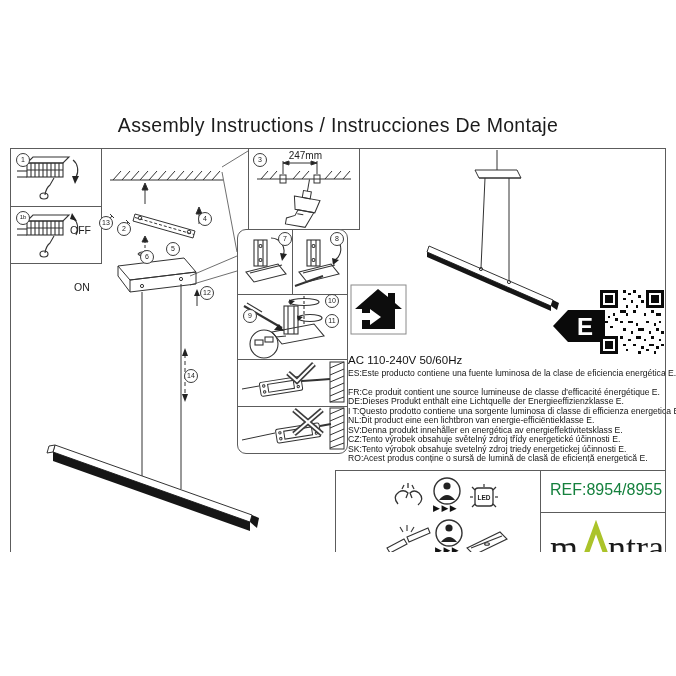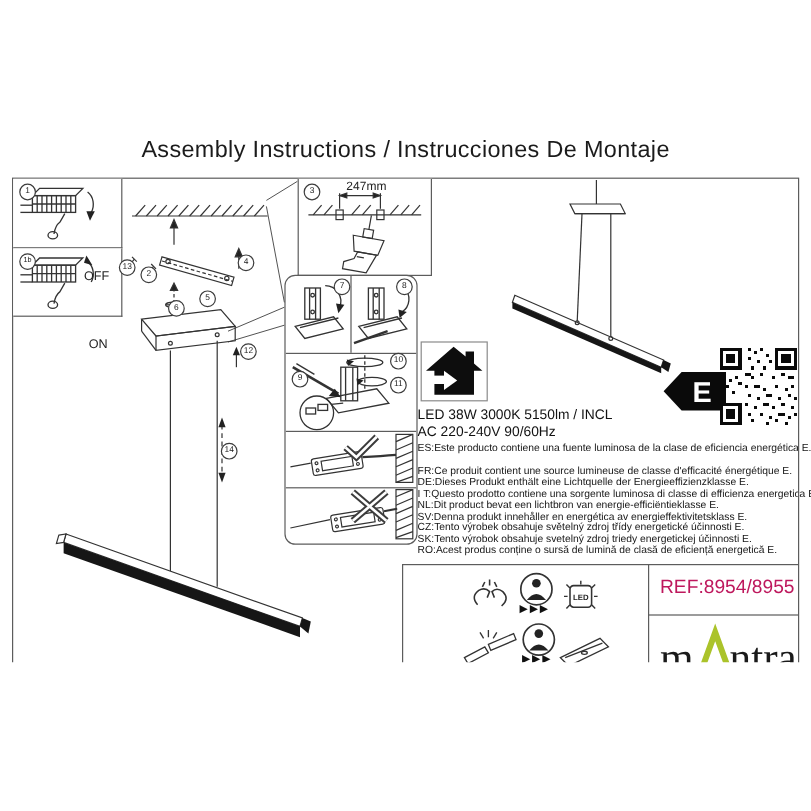--- a/index.html
+++ b/index.html
@@ -11,21 +11,21 @@
   .cn{position:absolute;width:12px;height:12px;border:1px solid #3c3c3c;border-radius:50%;
       font-size:7px;line-height:11px;text-align:center;background:#fff;color:#222;z-index:6;}
   .cn.sm{font-size:6px;}
   .title{position:absolute;left:0;top:114px;width:676px;text-align:center;
          font-size:19.5px;letter-spacing:.3px;color:#1b1b1b;}
   .swlabel{position:absolute;font-size:10.5px;color:#222;z-index:6;margin-top:40px;}
   .dim{position:absolute;font-size:10px;color:#222;z-index:6;}
   .spec{position:absolute;left:348px;width:310px;font-size:11.5px;line-height:13.5px;color:#111;}
   .lang{position:absolute;left:348px;width:318px;font-size:8.6px;line-height:9.45px;
         color:#151515;white-space:nowrap;}
-  .ref{position:absolute;left:550px;top:481px;width:112px;font-size:16px;color:#be185d;}
+  .ref{position:absolute;left:550px;top:481px;width:112px;font-size:16px;color:#15803d;}
   .tris{position:absolute;font-size:9px;letter-spacing:1.5px;color:#111;
         font-family:"DejaVu Sans",sans-serif;}
   svg{position:absolute;overflow:visible;}
   .panelsvg{position:absolute;}
 </style>
 </head>
 <body>
 
 <div id="root">
 
@@ -315,22 +315,21 @@
   <span class="cn" style="left:200px;top:286px">12</span>
   <span class="cn" style="left:184px;top:369px">14</span>
 
   <svg style="left:350px;top:284px;z-index:3" width="58" height="52" viewBox="0 0 58 52">
     <rect x="1" y="1" width="55" height="49" fill="#fff" stroke="#8a8a8a"></rect>
     <polygon points="28,5 38,13 38,9 45,9 45,19 52,25 45,25 45,45 12,45 12,25 5,25" fill="#0d0d0d"></polygon>
     <rect x="3" y="29" width="17" height="7" fill="#fff"></rect>
     <polygon points="20,25 20,41 31,33" fill="#fff"></polygon>
   </svg>
 
-  <div class="spec" style="top:340px">LED 38W 3000K 5150lm / INCL</div>
-  <div class="spec" style="top:354px">AC 220-240V 90/60Hz</div>
+  <div class="spec" style="top:354px">AC 110-240V 50/60Hz</div>
 
   <svg style="left:552px;top:308px;z-index:3" width="54" height="36" viewBox="0 0 54 36">
     <polygon points="1,18 16,2 53,2 53,34 16,34" fill="#0a0a0a"></polygon>
     <text x="33" y="27" text-anchor="middle" font-family="Liberation Sans, sans-serif" font-size="24" font-weight="bold" fill="#fff">E</text>
   </svg>
 
   <svg style="left:600px;top:290px;z-index:3;shape-rendering:crispEdges" width="64" height="64" viewBox="0 0 25 25">
     <g fill="#0a0a0a">
       <rect x="0" y="0" width="7" height="7"></rect>
         <rect x="18" y="0" width="7" height="7"></rect>
@@ -391,21 +390,21 @@
         <rect x="15" y="24" width="1" height="1"></rect>
       <rect x="18" y="23" width="1" height="1"></rect>
         <rect x="21" y="24" width="1" height="1"></rect>
     </g>
   </svg>
 
   <div class="lang" style="top:369px">ES:Este producto contiene una fuente luminosa de la clase de eficiencia energética E.</div>
   <div class="lang" style="top:397px">DE:Dieses Produkt enthält eine Lichtquelle der Energieeffizienzklasse E.</div>
   <div class="lang" style="top:388px">FR:Ce produit contient une source lumineuse de classe d'efficacité énergétique E.</div>
   <div class="lang" style="top:407px">I T:Questo prodotto contiene una sorgente luminosa di classe di efficienza energetica E.</div>
-  <div class="lang" style="top:416px">NL:Dit product bevat een lichtbron van energie-efficiëntieklasse E.</div>
+  <div class="lang" style="top:416px">NL:Dit product eine een lichtbron van energie-efficiëntieklasse E.</div>
   <div class="lang" style="top:426px">SV:Denna produkt innehåller en energética av energieffektivitetsklass E.</div>
   <div class="lang" style="top:435px">CZ:Tento výrobek obsahuje světelný zdroj třídy energetické účinnosti E.</div>
   <div class="lang" style="top:445px">SK:Tento výrobok obsahuje svetelný zdroj triedy energetickej účinnosti E.</div>
   <div class="lang" style="top:454px">RO:Acest produs conține o sursă de lumină de clasă de eficiență energetică E.</div>
 
   <div class="ln" style="left:335px;top:470px;width:330px;height:1px;z-index:3"></div>
   <div class="ln" style="left:335px;top:470px;width:1px;height:108px;z-index:3"></div>
   <div class="ln" style="left:540px;top:470px;width:1px;height:108px;z-index:3"></div>
   <div class="ln" style="left:540px;top:512px;width:125px;height:1px;z-index:3"></div>
 

